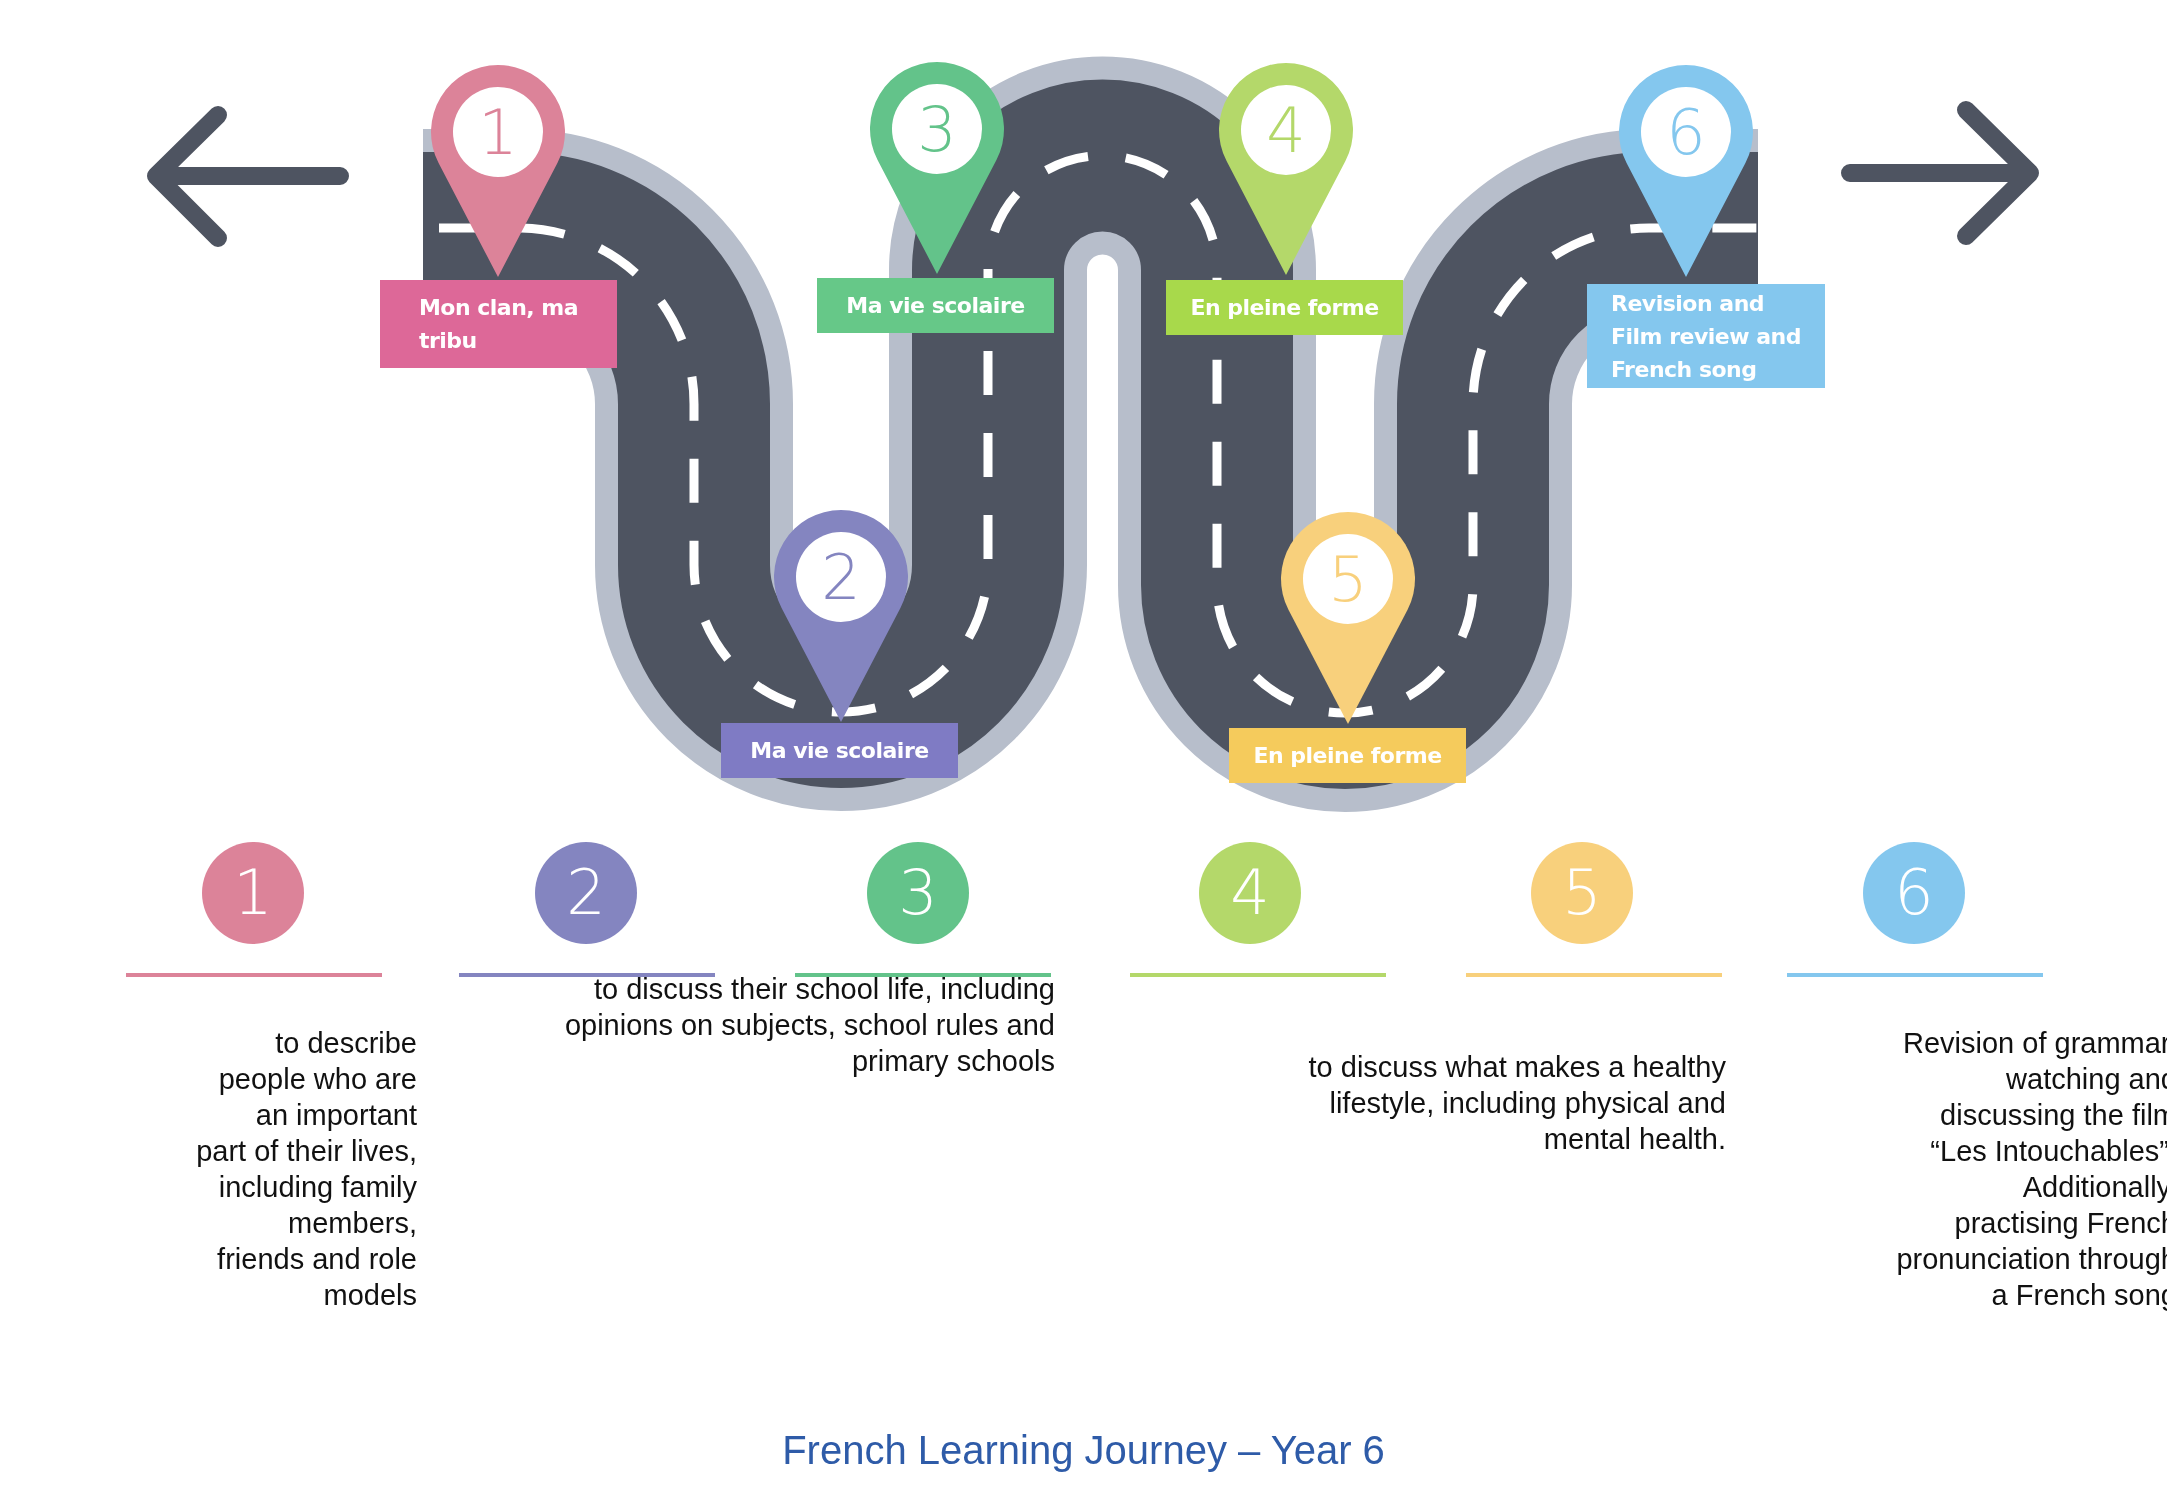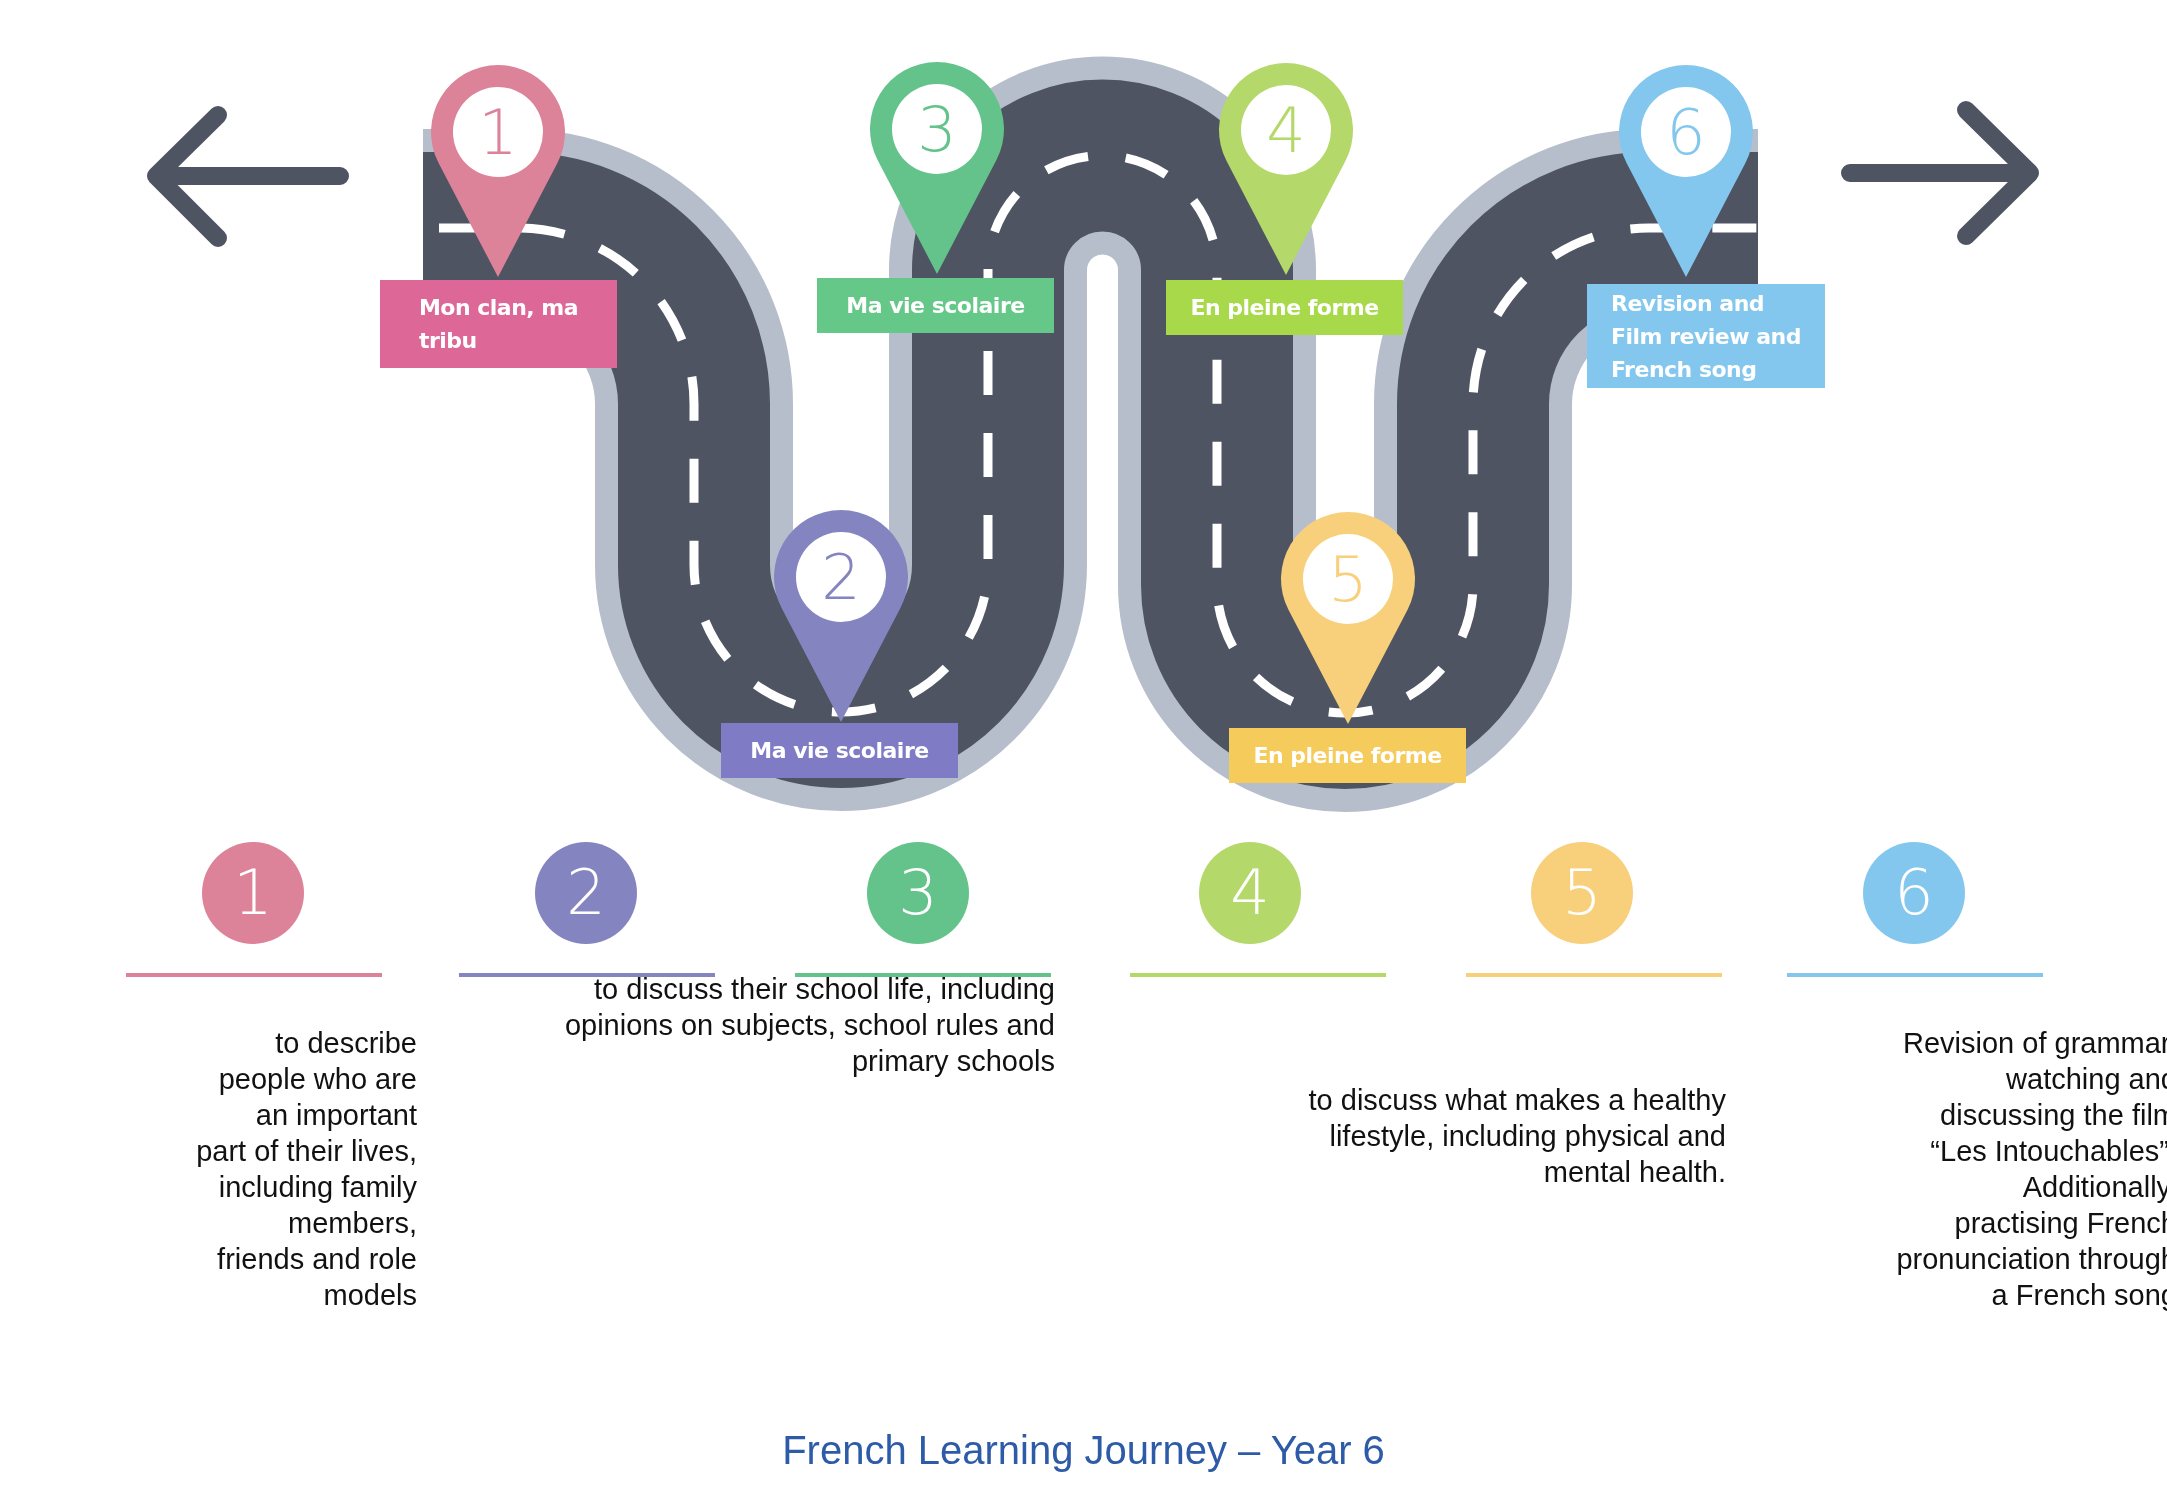--- a/index.html
+++ b/index.html
@@ -104,21 +104,21 @@
 people who are
 an important
 part of their lives,
 including family
 members,
 friends and role
 models</div>
 <div class="desc" style="left:455px;width:600px;top:971px;">to discuss their school life, including
 opinions on subjects, school rules and
 primary schools</div>
-<div class="desc" style="left:1126px;width:600px;top:1082px;">to discuss what makes a healthy
+<div class="desc" style="left:1126px;width:600px;top:1049px;">to discuss what makes a healthy
 lifestyle, including physical and
 mental health.</div>
 <div class="desc" style="left:1837px;width:340px;top:1025px;">Revision of grammar,
 watching and
 discussing the film
 “Les Intouchables”.
 Additionally,
 practising French
 pronunciation through
 a French song</div>

